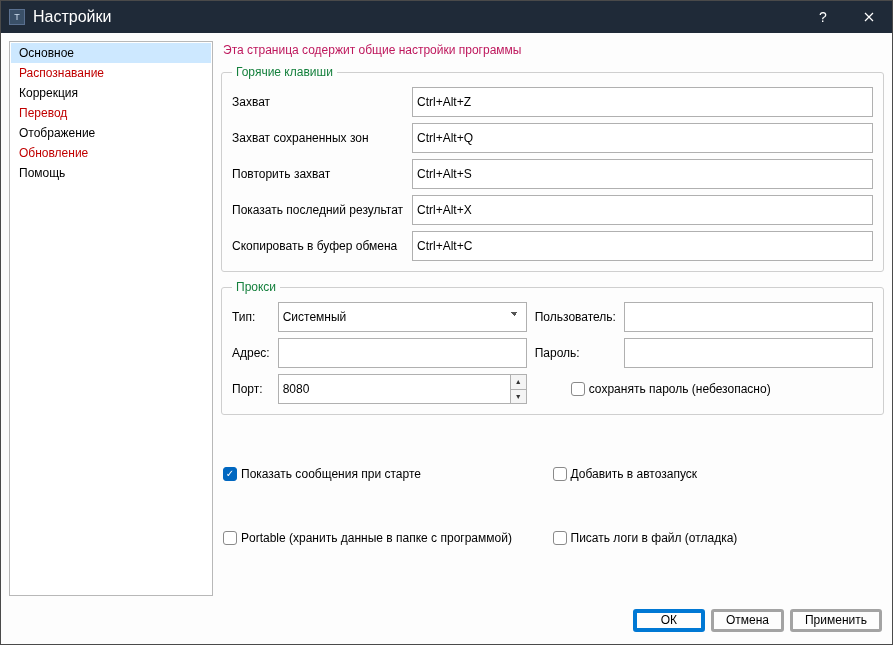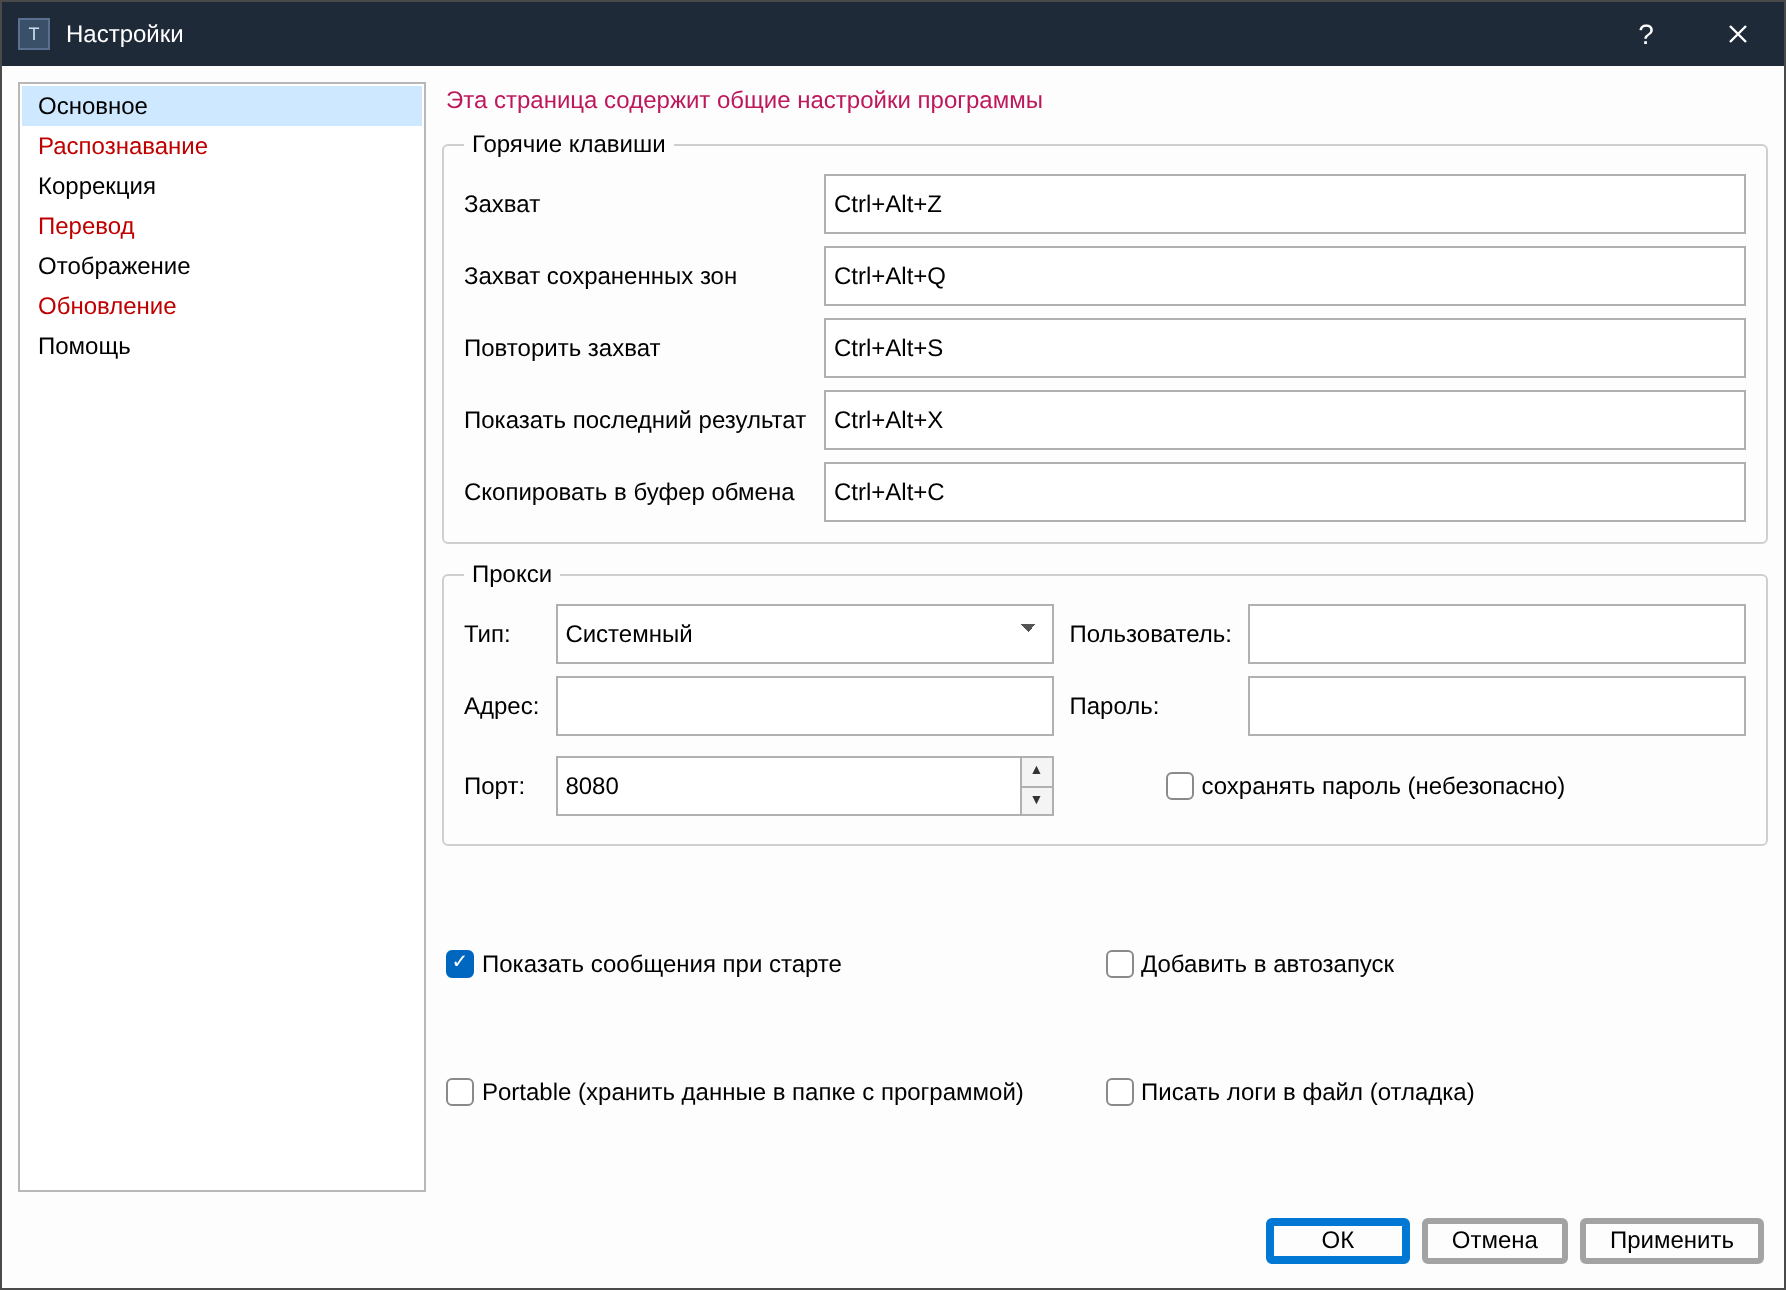--- a/index.html
+++ b/index.html
@@ -1,35 +1,35 @@
 <!DOCTYPE html>
 <html><head>
 <meta charset="utf-8">
 <style>
   * { box-sizing: border-box; font-family: "Segoe UI", Tahoma, sans-serif; font-size: 12px; }
   html, body { margin: 0; padding: 0; width: 893px; height: 645px; overflow: hidden; background: #f0f0f0; }
 
   .window { width: 893px; height: 645px; border: 1px solid #4a4a4a; display: flex; flex-direction: column; background: #fff; }
   .titlebar { height: 32px; background: #1f2a38; color: #fff; display: flex; align-items: center; padding: 0 0 0 8px; }
   .titlebar .app-icon { width: 16px; height: 16px; background: #3a5068; border: 1px solid #5a7090; margin-right: 8px; display:flex; align-items:center; justify-content:center; font-size:9px; color:#cde; }
-  .titlebar .title { flex: 1; font-size: 12px; }
+  .titlebar .title { flex: 1; font-size: 16px; }
   .titlebar .tb-btn { width: 46px; height: 32px; display: flex; align-items: center; justify-content: center; color: #fff; font-size: 14px; }
 
   .body { flex: 1; display: flex; padding: 8px; gap: 8px; background: #fdfdfd; min-height: 0; }
 
   .sidebar { width: 204px; border: 1px solid #b8b8b8; background: #fff; padding: 1px; overflow-y: auto; }
   .side-item { padding: 3px 8px; cursor: default; color: #000; }
   .side-item.red { color: #c00000; }
   .side-item.selected { background: #cde8ff; }
 
   .main { flex: 1; display: flex; flex-direction: column; min-width: 0; }
   .desc { padding: 2px 2px 8px 2px; color: #be185d; }
 
   fieldset { border: 1px solid #cfcfcf; border-radius: 3px; margin: 0 0 8px 0; padding: 8px 10px 10px 10px; }
-  legend { padding: 0 4px; color: #000000; }
+  legend { padding: 0 4px; color: #15803d; }
 
   .row { display: flex; align-items: center; margin-bottom: 6px; }
   .row:last-child { margin-bottom: 0; }
   .hk-label { width: 180px; }
   .hk-input { flex: 1; }
 
   input[type=text], select {
     height: 30px; border: 1px solid #b0b0b0; background: #fff; padding: 0 4px; width: 100%;
   }
 
@@ -128,21 +128,21 @@
           <input type="text" value="" style="">
 
           <div class="lbl">Порт:</div>
           <div class="spin-wrap">
             <input type="text" value="8080" style="">
             <div class="spin-btns">
               <div>▲</div>
               <div>▼</div>
             </div>
           </div>
-          <div class="check-row" style="grid-column: 3 / span 2; margin:12px;padding-left:36px;">
+          <div class="check-row" style="grid-column: 3 / span 2; margin:0;padding-left:36px;">
             <span class="chk" id="chk-savepass"></span>
             <span class="chk-label">сохранять пароль (небезопасно)</span>
           </div>
         </div>
       </fieldset>
 
       <div class="checks-grid">
         <div class="check-row">
           <span class="chk checked" id="chk-showstart"></span>
           <span class="chk-label">Показать сообщения при старте</span>

